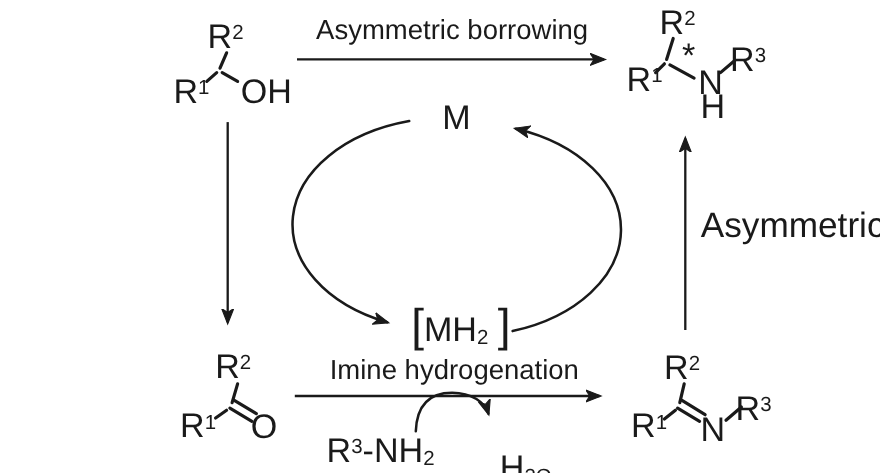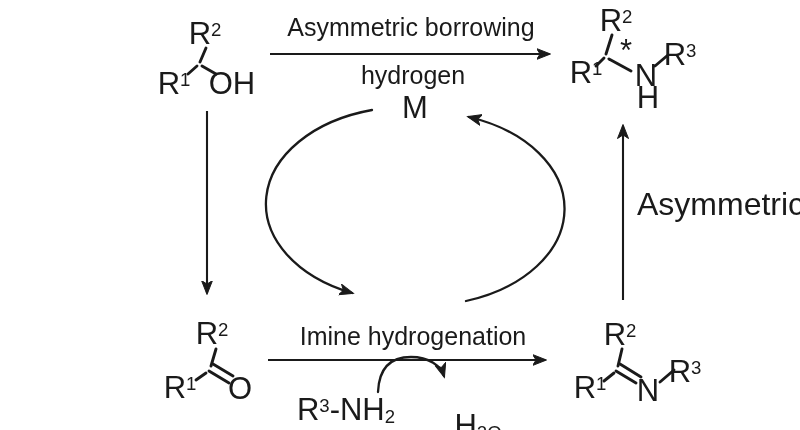--- a/index.html
+++ b/index.html
@@ -72,34 +72,34 @@
     <g>
       <line class="bond" x1="622" y1="349" x2="618" y2="366"></line>
       <line class="bond" x1="614" y1="373" x2="604" y2="381"></line>
       <line class="bond" x1="620" y1="364" x2="641" y2="377"></line>
       <line class="bond" x1="616" y1="371" x2="636" y2="383"></line>
       <line class="bond" x1="660" y1="382" x2="674" y2="370"></line>
     </g>
   </svg>
 
   <div class="lbl" style="left:411px;top:28px">Asymmetric borrowing</div>
-  <div class="lbl" style="left:413px;top:76px">hydrogen</div>
   <div class="lbl" style="left:413px;top:337px">Imine hydrogenation</div>
   <div class="lbl-block" style="left:637px;top:189px">
     <div>Asymmetric</div>
   </div>
 
   <div class="formula" style="left:415px;top:107px">M</div>
+  <div class="formula" style="left:419px;top:296px"><span class="brk">[</span>MH<sub>2</sub> <span class="brk">]</span></div>
 
   <div class="formula" style="left:346px;top:410px">R<sup>3</sup>-NH<sub>2</sub></div>
   <div class="formula" style="left:478px;top:426px">H<sub>2O</sub></div>
 
   <div class="formula" style="left:205px;top:33px">R<sup>2</sup></div>
   <div class="formula" style="left:174px;top:83px">R<sup>1</sup></div>
-  <div class="formula" style="left:232px;top:83px">OH</div>
+  <div class="formula" style="left:242px;top:83px">OH</div>
 
   <div class="formula" style="left:616px;top:20px">R<sup>2</sup></div>
   <div class="formula" style="left:626px;top:50px">*</div>
   <div class="formula" style="left:586px;top:72px">R<sup>1</sup></div>
   <div class="formula" style="left:646px;top:75px">N</div>
   <div class="formula" style="left:648px;top:97px">H</div>
   <div class="formula" style="left:680px;top:54px">R<sup>3</sup></div>
 
   <div class="formula" style="left:212px;top:333px">R<sup>2</sup></div>
   <div class="formula" style="left:180px;top:387px">R<sup>1</sup></div>

